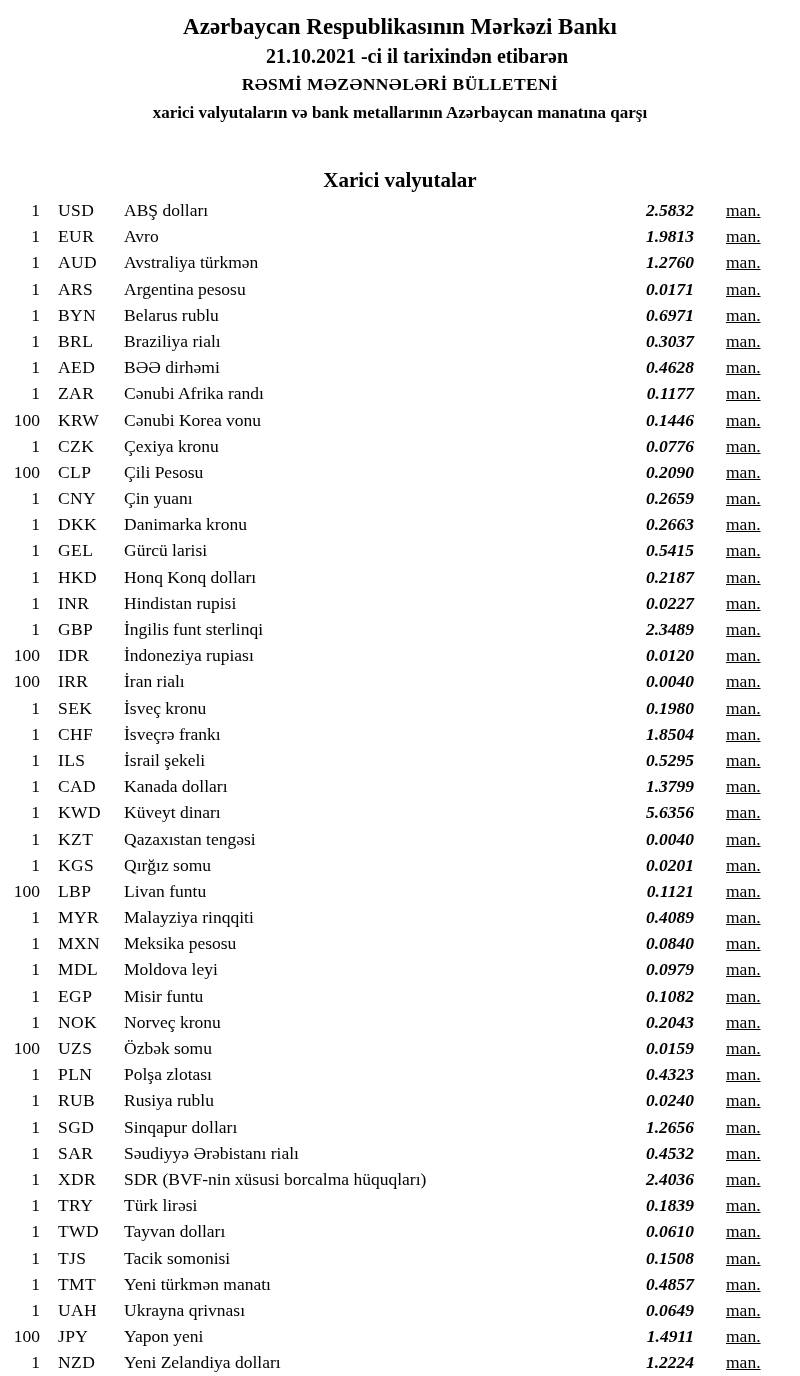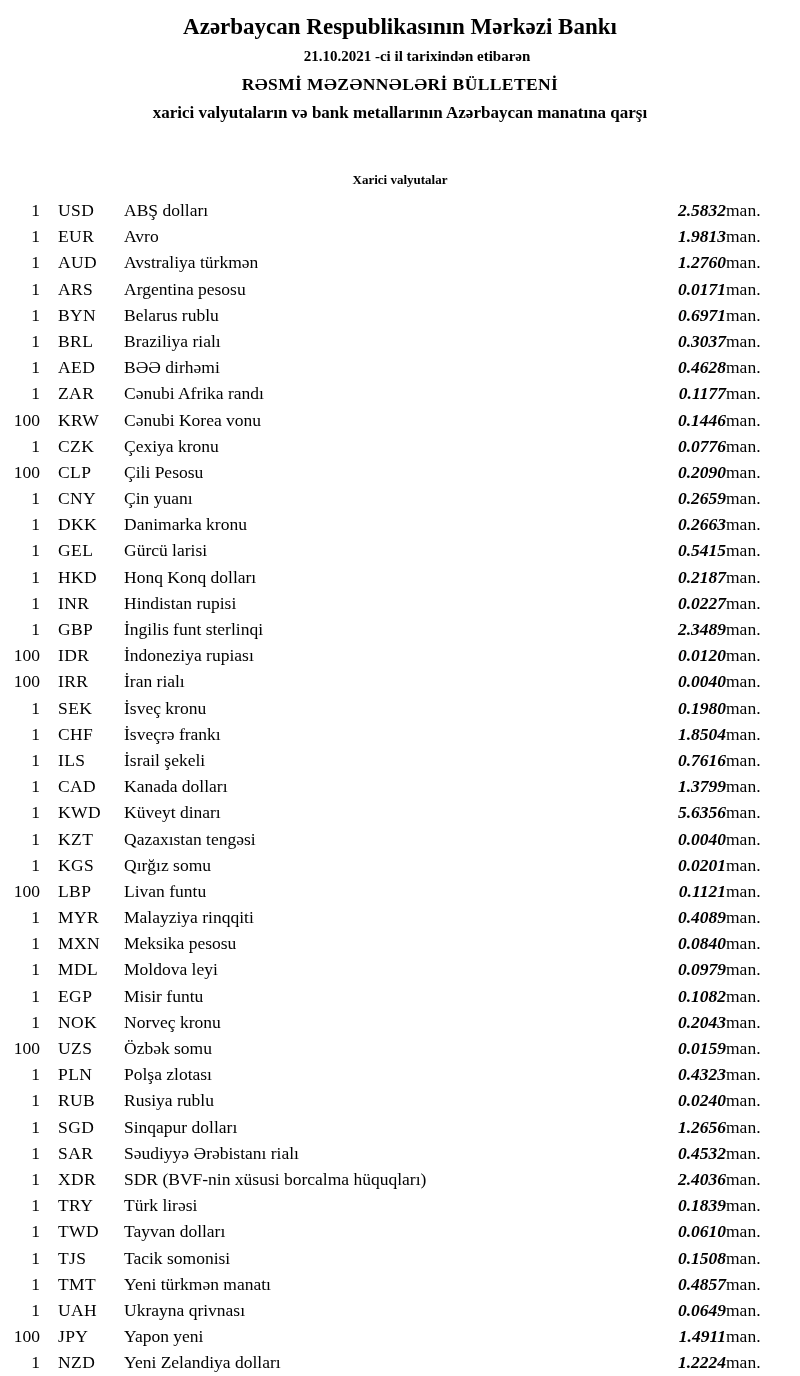--- a/index.html
+++ b/index.html
@@ -13,45 +13,45 @@
     overflow: hidden;
   }
   .doc { width: 800px; height: 1152px; }
   .header { text-align: center; padding-top: 12px; }
   .title {
     font-size: 23px;
     font-weight: bold;
     line-height: 30px;
   }
   .sub { font-weight: bold; }
-  .sub-date  { font-size: 15px;   line-height: 28px; margin-left: 34px; }
+  .sub-date  { font-size: 20px;   line-height: 28px; margin-left: 34px; }
   .sub-scope { font-size: 17px;   line-height: 28px; }
   .sub-bulletin { font-size: 17.5px; line-height: 29px; letter-spacing: 0.4px; }
   .section-title {
     text-align: center;
     font-weight: bold;
-    font-size: 13px;
+    font-size: 21px;
     margin-top: 40px;
     height: 26px;
     line-height: 26px;
   }
   .rates { margin-top: 4px; }
   .row {
     display: flex;
     align-items: baseline;
     height: 26.2px;
     line-height: 26.2px;
     font-size: 17.5px;
     padding-right: 28px;
   }
   .qty  { flex: 0 0 auto; width: 40px; text-align: right; }
   .code { flex: 0 0 auto; width: 56px; text-align: left; margin-left: 18px; letter-spacing: 0.4px; }
   .name { flex: 1 1 auto; margin-left: 10px; white-space: nowrap; overflow: hidden; }
   .rate { flex: 0 0 auto; width: 92px; text-align: right; font-weight: bold; font-style: italic; }
-  .unit { flex: 0 0 auto; width: 46px; margin-left: 0; }
+  .unit { flex: 0 0 auto; width: 46px; margin-left: 32px; text-decoration: underline; }
 </style>
 </head>
 <body>
 
 <div class="doc">
   <div class="header">
     <div class="title">Azərbaycan Respublikasının Mərkəzi Bankı</div>
     <div class="sub sub-date">21.10.2021 -ci il tarixindən etibarən</div>
     <div class="sub sub-bulletin">RƏSMİ MƏZƏNNƏLƏRİ BÜLLETENİ</div>
     <div class="sub sub-scope">xarici valyutaların və bank metallarının Azərbaycan manatına qarşı</div>
@@ -225,21 +225,21 @@
     <span class="code">CHF</span>
     <span class="name">İsveçrə frankı</span>
     <span class="rate">1.8504</span>
     <span class="unit">man.</span>
   </div>
 
   <div class="row">
     <span class="qty">1</span>
     <span class="code">ILS</span>
     <span class="name">İsrail şekeli</span>
-    <span class="rate">0.7616</span>
+    <span class="rate">0.5295</span>
     <span class="unit">man.</span>
   </div>
 
   <div class="row">
     <span class="qty">1</span>
     <span class="code">CAD</span>
     <span class="name">Kanada dolları</span>
     <span class="rate">1.3799</span>
     <span class="unit">man.</span>
   </div>

